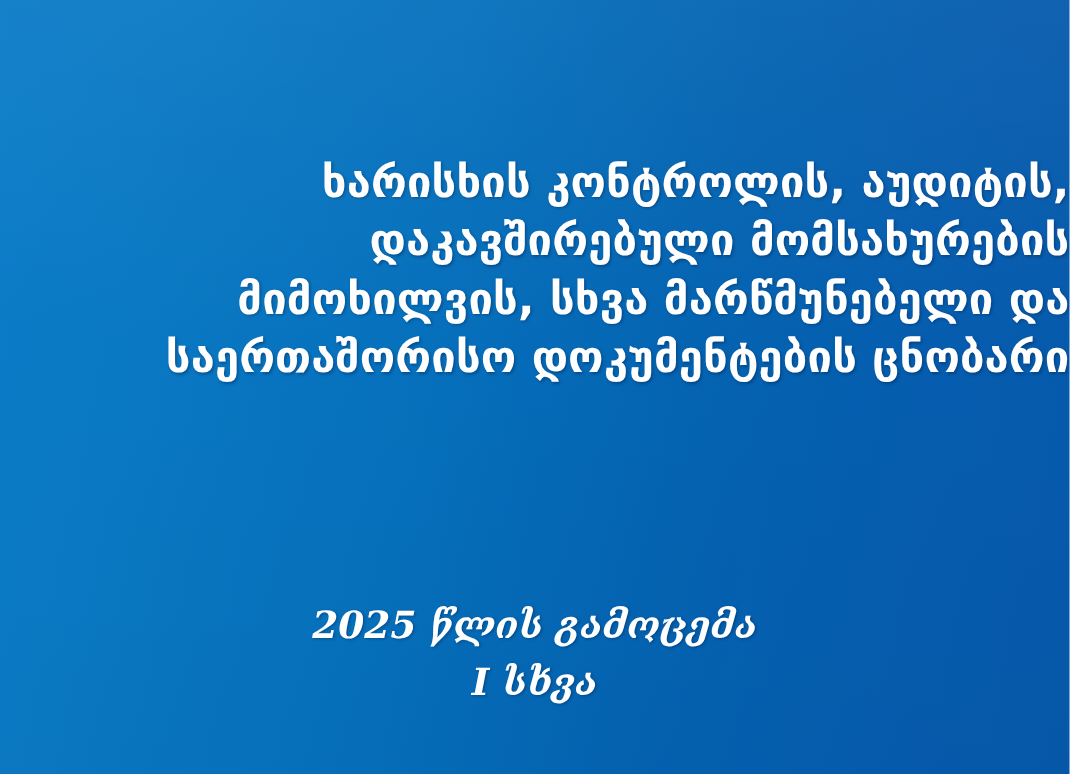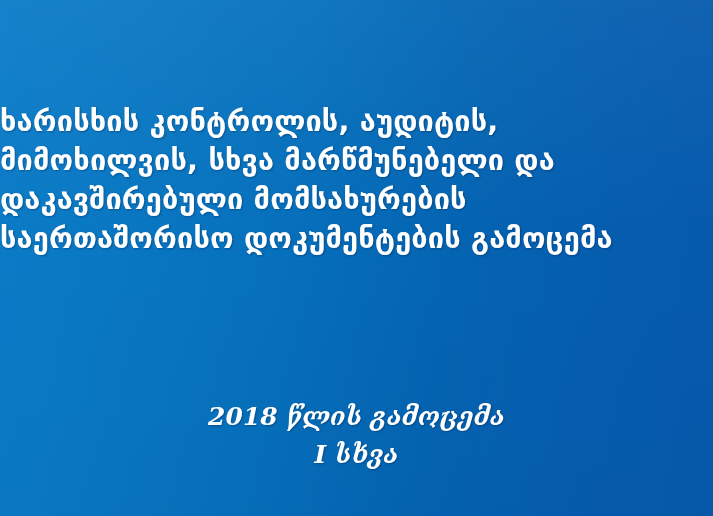--- a/index.html
+++ b/index.html
@@ -31,21 +31,21 @@
     inset: 0;
     background: linear-gradient(180deg, rgba(255,255,255,0.045) 0%, rgba(255,255,255,0.0) 45%, rgba(0,0,0,0.02) 100%);
     pointer-events: none;
   }
 
   .title-block {
     position: absolute;
     top: 102px;
     left: 0;
     width: 713px;
-    text-align: left;
+    text-align: right;
     z-index: 2;
   }
 
   .title-line {
     color: #ffffff;
     font-family: "DejaVu Sans", sans-serif;
     font-size: 29px;
     font-weight: 700;
     line-height: 39px;
     letter-spacing: 0.1px;
@@ -73,23 +73,23 @@
     text-shadow: 1px 1px 2px rgba(0, 30, 70, 0.38);
   }
 </style>
 </head>
 <body>
 
 <div id="cover-slide">
 
   <div class="title-block">
     <div class="title-line">ხარისხის კონტროლის, აუდიტის,</div>
+    <div class="title-line">დაკავშირებული მომსახურების</div>
     <div class="title-line">მიმოხილვის, სხვა მარწმუნებელი და</div>
-    <div class="title-line">დაკავშირებული მომსახურების</div>
-    <div class="title-line">საერთაშორისო დოკუმენტების გამოცემა</div>
+    <div class="title-line">საერთაშორისო დოკუმენტების ცნობარი</div>
   </div>
 
   <div class="edition-block">
-    <div class="edition-line">2018  წლის გამოცემა</div>
+    <div class="edition-line">2025  წლის გამოცემა</div>
     <div class="edition-line">I სხვა</div>
   </div>
 
 </div>
 
 </body></html>

